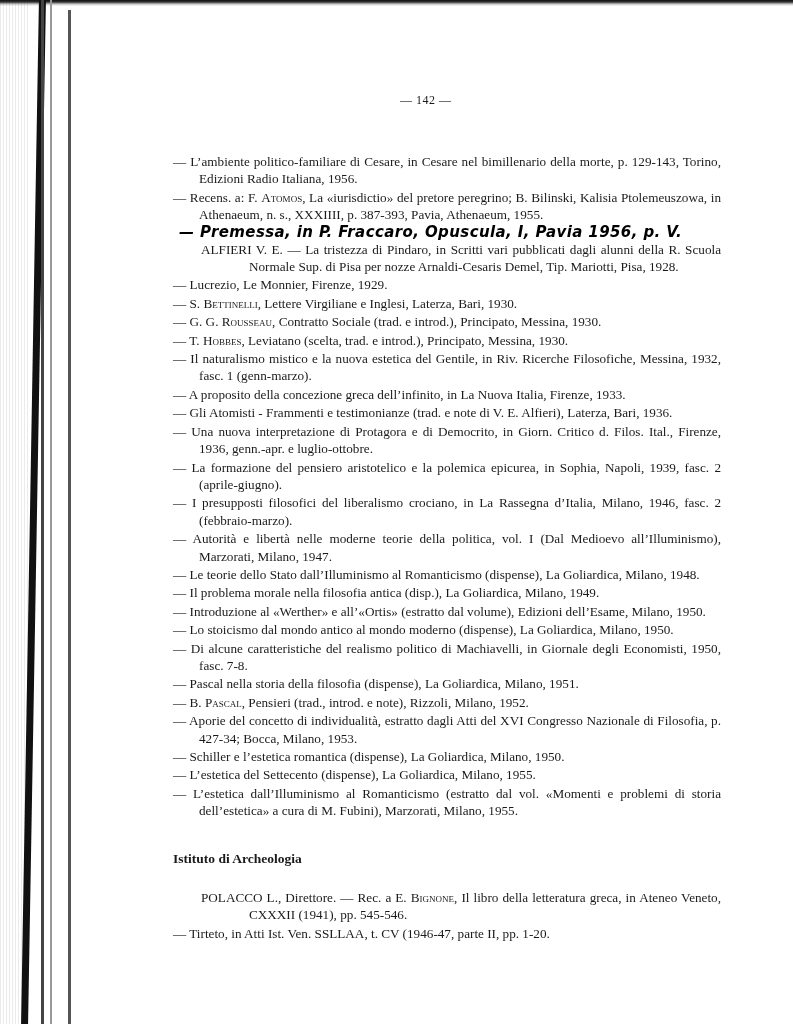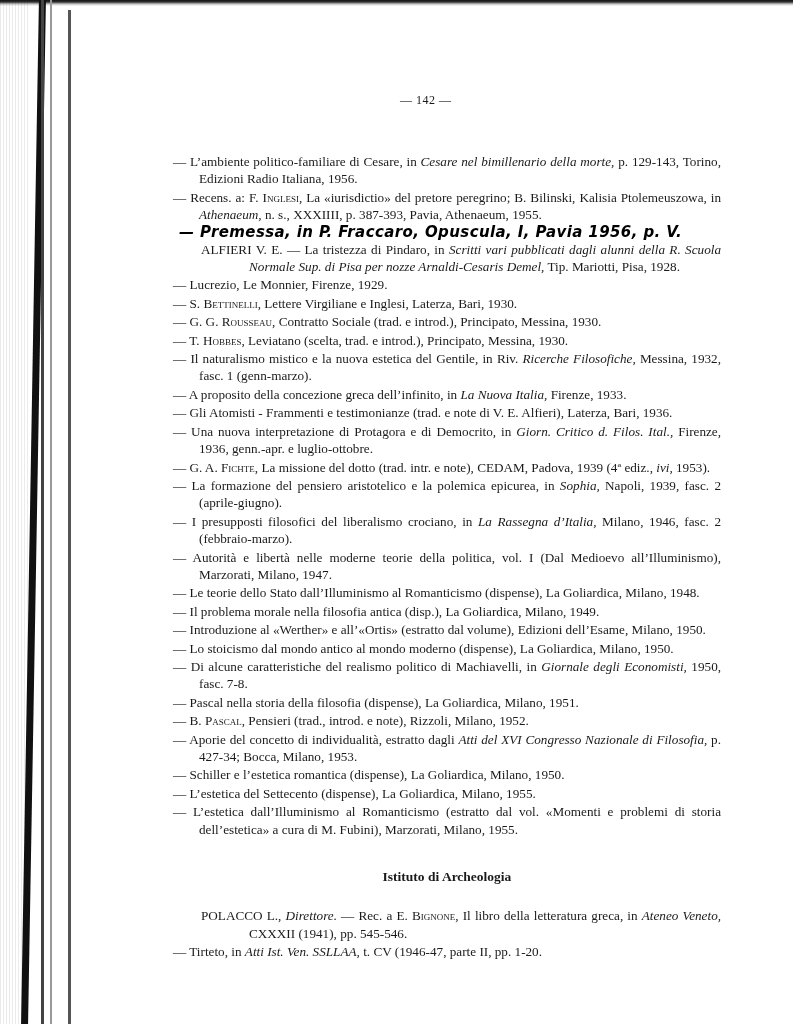--- a/index.html
+++ b/index.html
@@ -17,55 +17,54 @@
     background:repeating-linear-gradient(90deg, rgba(0,0,0,.08) 0 1px, rgba(255,255,255,0) 1px 3px); }
   .spine .b1 { position:absolute; left:30px; top:0; width:7px; height:1024px; background:#111; transform:skewX(-1deg); }
   .spine .b2 { position:absolute; left:41px; top:0; width:3px; height:1024px; background:#444; }
   .spine .b3 { position:absolute; left:50px; top:0; width:2px; height:1024px; background:#999; }
   .spine .b4 { position:absolute; left:68px; top:10px; width:3px; height:1014px; background:#555; }
 
   .page-number { position:absolute; left:400px; top:93px; font-size:12px; letter-spacing:.5px; }
   .content { position:absolute; left:173px; top:153px; width:548px; font-size:13.2px; line-height:17.4px; }
   .entry { position:relative; padding-left:26px; text-indent:-26px; text-align:justify; margin:0 0 1px 0; }
   .entry.author { padding-left:48px; text-indent:-48px;margin-left:28px; }
-  .i { font-style:italic; }
+  .i { }
   .sc { font-variant:small-caps; }
   .handwritten { font-family:"DejaVu Sans",sans-serif; font-weight:bold; font-style:italic;
     font-size:15px; line-height:18px; color:#000; margin:-2px 0 0 6px; white-space:nowrap; letter-spacing:.4px; }
-  .section-title { text-align:center; font-weight:bold; font-size:13.5px; margin:30px 0 22px 0; }
+  .section-title { text-align:left; font-weight:bold; font-size:13.5px; margin:30px 0 22px 0; }
 </style>
 </head>
 <body>
 
 <div class="top-edge"></div>
 <div class="spine">
   <div class="noise"></div>
   <div class="b1"></div>
   <div class="b2"></div>
   <div class="b3"></div>
   <div class="b4"></div>
 </div>
 
 <div class="page-number">— 142 —</div>
 
 <div class="content">
   <div id="entries">
       <div class="entry"><span>— </span><span>L’ambiente politico-familiare di Cesare, in </span><span class="i">Cesare nel bimillenario della morte,</span><span> p. 129-143, Torino, Edizioni Radio Italiana, 1956.</span></div>
-      <div class="entry"><span>— </span><span>Recens. a: F. </span><span class="sc">Inglesi</span><span>, La «iurisdictio» del pretore peregrino; B. Bilinski, Kalisia Ptolemeuszowa, in </span><span class="i">Athenaeum,</span><span> n. s., XXXIIII, p. 387-393, Pavia, Athenaeum, 1955.</span></div>
+      <div class="entry"><span>— </span><span>Recens. a: F. </span><span class="sc">Atomos</span><span>, La «iurisdictio» del pretore peregrino; B. Bilinski, Kalisia Ptolemeuszowa, in </span><span class="i">Athenaeum,</span><span> n. s., XXXIIII, p. 387-393, Pavia, Athenaeum, 1955.</span></div>
       <div class="entry handwritten"><span>— Premessa, in P. Fraccaro, Opuscula, I, Pavia 1956, p. V.</span></div>
       <div class="entry author"><span>ALFIERI V. E. — La tristezza di Pindaro, in </span><span class="i">Scritti vari pubblicati dagli alunni della R. Scuola Normale Sup. di Pisa per nozze Arnaldi-Cesaris Demel,</span><span> Tip. Mariotti, Pisa, 1928.</span></div>
       <div class="entry"><span>— </span><span>Lucrezio, Le Monnier, Firenze, 1929.</span></div>
       <div class="entry"><span>— </span><span>S. </span><span class="sc">Bettinelli</span><span>, Lettere Virgiliane e Inglesi, Laterza, Bari, 1930.</span></div>
       <div class="entry"><span>— </span><span>G. G. </span><span class="sc">Rousseau</span><span>, Contratto Sociale (trad. e introd.), Principato, Messina, 1930.</span></div>
       <div class="entry"><span>— </span><span>T. </span><span class="sc">Hobbes</span><span>, Leviatano (scelta, trad. e introd.), Principato, Messina, 1930.</span></div>
       <div class="entry"><span>— </span><span>Il naturalismo mistico e la nuova estetica del Gentile, in Riv. </span><span class="i">Ricerche Filosofiche,</span><span> Messina, 1932, fasc. 1 (genn-marzo).</span></div>
       <div class="entry"><span>— </span><span>A proposito della concezione greca dell’infinito, in </span><span class="i">La Nuova Italia,</span><span> Firenze, 1933.</span></div>
       <div class="entry"><span>— </span><span>Gli Atomisti - Frammenti e testimonianze (trad. e note di V. E. Alfieri), Laterza, Bari, 1936.</span></div>
       <div class="entry"><span>— </span><span>Una nuova interpretazione di Protagora e di Democrito, in </span><span class="i">Giorn. Critico d. Filos. Ital.,</span><span> Firenze, 1936, genn.-apr. e luglio-ottobre.</span></div>
-      <div class="entry"><span>— </span><span>G. A. </span><span class="sc">Fichte</span><span>, La missione del dotto (trad. intr. e note), CEDAM, Padova, 1939 (4ª ediz., </span><span class="i">ivi,</span><span> 1953).</span></div>
       <div class="entry"><span>— </span><span>La formazione del pensiero aristotelico e la polemica epicurea, in </span><span class="i">Sophia,</span><span> Napoli, 1939, fasc. 2 (aprile-giugno).</span></div>
       <div class="entry"><span>— </span><span>I presupposti filosofici del liberalismo crociano, in </span><span class="i">La Rassegna d’Italia,</span><span> Milano, 1946, fasc. 2 (febbraio-marzo).</span></div>
       <div class="entry"><span>— </span><span>Autorità e libertà nelle moderne teorie della politica, vol. I (Dal Medioevo all’Illuminismo), Marzorati, Milano, 1947.</span></div>
       <div class="entry"><span>— </span><span>Le teorie dello Stato dall’Illuminismo al Romanticismo (dispense), La Goliardica, Milano, 1948.</span></div>
       <div class="entry"><span>— </span><span>Il problema morale nella filosofia antica (disp.), La Goliardica, Milano, 1949.</span></div>
       <div class="entry"><span>— </span><span>Introduzione al «Werther» e all’«Ortis» (estratto dal volume), Edizioni dell’Esame, Milano, 1950.</span></div>
       <div class="entry"><span>— </span><span>Lo stoicismo dal mondo antico al mondo moderno (dispense), La Goliardica, Milano, 1950.</span></div>
       <div class="entry"><span>— </span><span>Di alcune caratteristiche del realismo politico di Machiavelli, in </span><span class="i">Giornale degli Economisti,</span><span> 1950, fasc. 7-8.</span></div>
       <div class="entry"><span>— </span><span>Pascal nella storia della filosofia (dispense), La Goliardica, Milano, 1951.</span></div>
       <div class="entry"><span>— </span><span>B. </span><span class="sc">Pascal</span><span>, Pensieri (trad., introd. e note), Rizzoli, Milano, 1952.</span></div>

